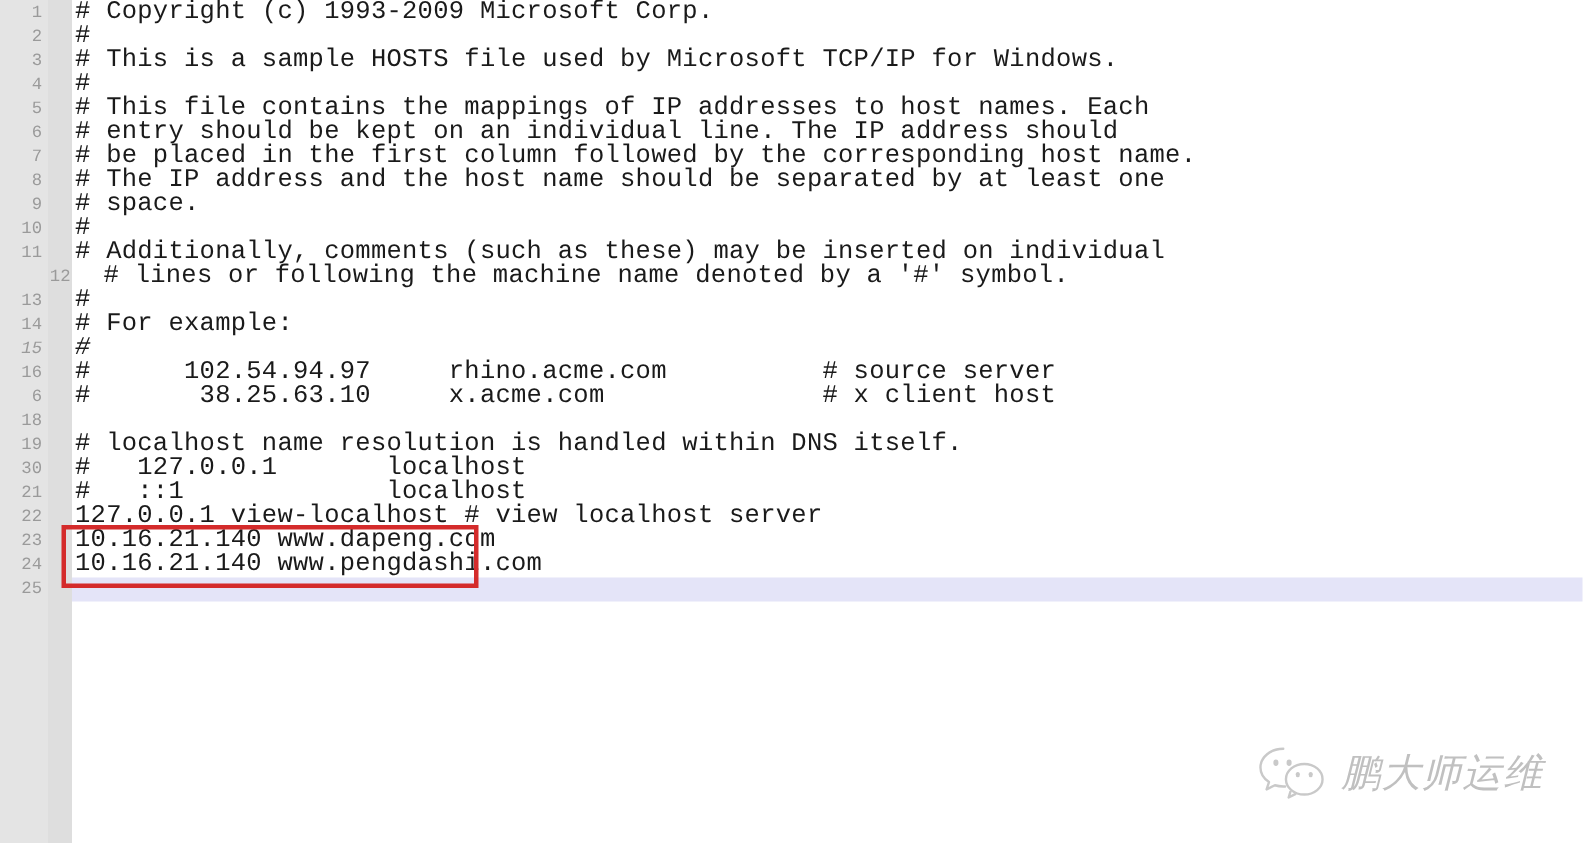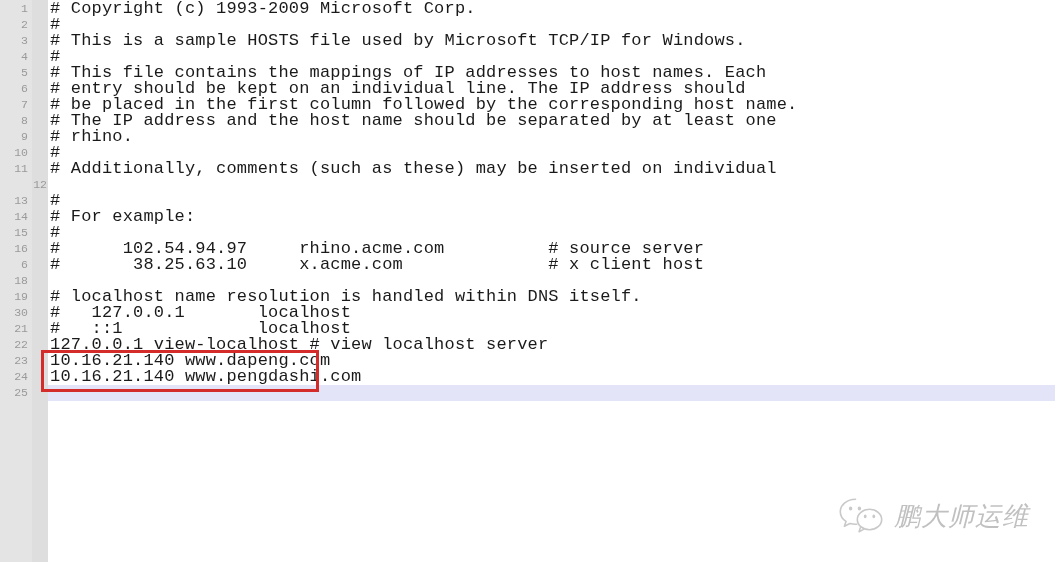--- a/index.html
+++ b/index.html
@@ -160,42 +160,43 @@
       <div class="line-row" style="top: 97px;">
         <span class="line-no">7</span>
         <span class="line-text"># be placed in the first column followed by the corresponding host name.</span>
       </div>
       <div class="line-row" style="top: 113px;">
         <span class="line-no">8</span>
         <span class="line-text"># The IP address and the host name should be separated by at least one</span>
       </div>
       <div class="line-row" style="top: 129px;">
         <span class="line-no">9</span>
-        <span class="line-text"># rhino.</span>
+        <span class="line-text"># space.</span>
       </div>
       <div class="line-row" style="top: 145px;">
         <span class="line-no">10</span>
         <span class="line-text">#</span>
       </div>
       <div class="line-row" style="top: 161px;">
         <span class="line-no">11</span>
         <span class="line-text"># Additionally, comments (such as these) may be inserted on individual</span>
       </div>
       <div class="line-row" style="top: 177px; margin-left: 19px;">
         <span class="line-no">12</span>
+        <span class="line-text"># lines or following the machine name denoted by a '#' symbol.</span>
       </div>
       <div class="line-row" style="top: 193px;">
         <span class="line-no">13</span>
         <span class="line-text">#</span>
       </div>
       <div class="line-row" style="top: 209px;">
         <span class="line-no">14</span>
         <span class="line-text"># For example:</span>
       </div>
-      <div class="line-row" style="top: 225px;">
+      <div class="line-row" style="top: 225px; font-style: italic;">
         <span class="line-no">15</span>
         <span class="line-text">#</span>
       </div>
       <div class="line-row" style="top: 241px;">
         <span class="line-no">16</span>
         <span class="line-text">#      102.54.94.97     rhino.acme.com          # source server</span>
       </div>
       <div class="line-row" style="top: 257px;">
         <span class="line-no">6</span>
         <span class="line-text">#       38.25.63.10     x.acme.com              # x client host</span>

